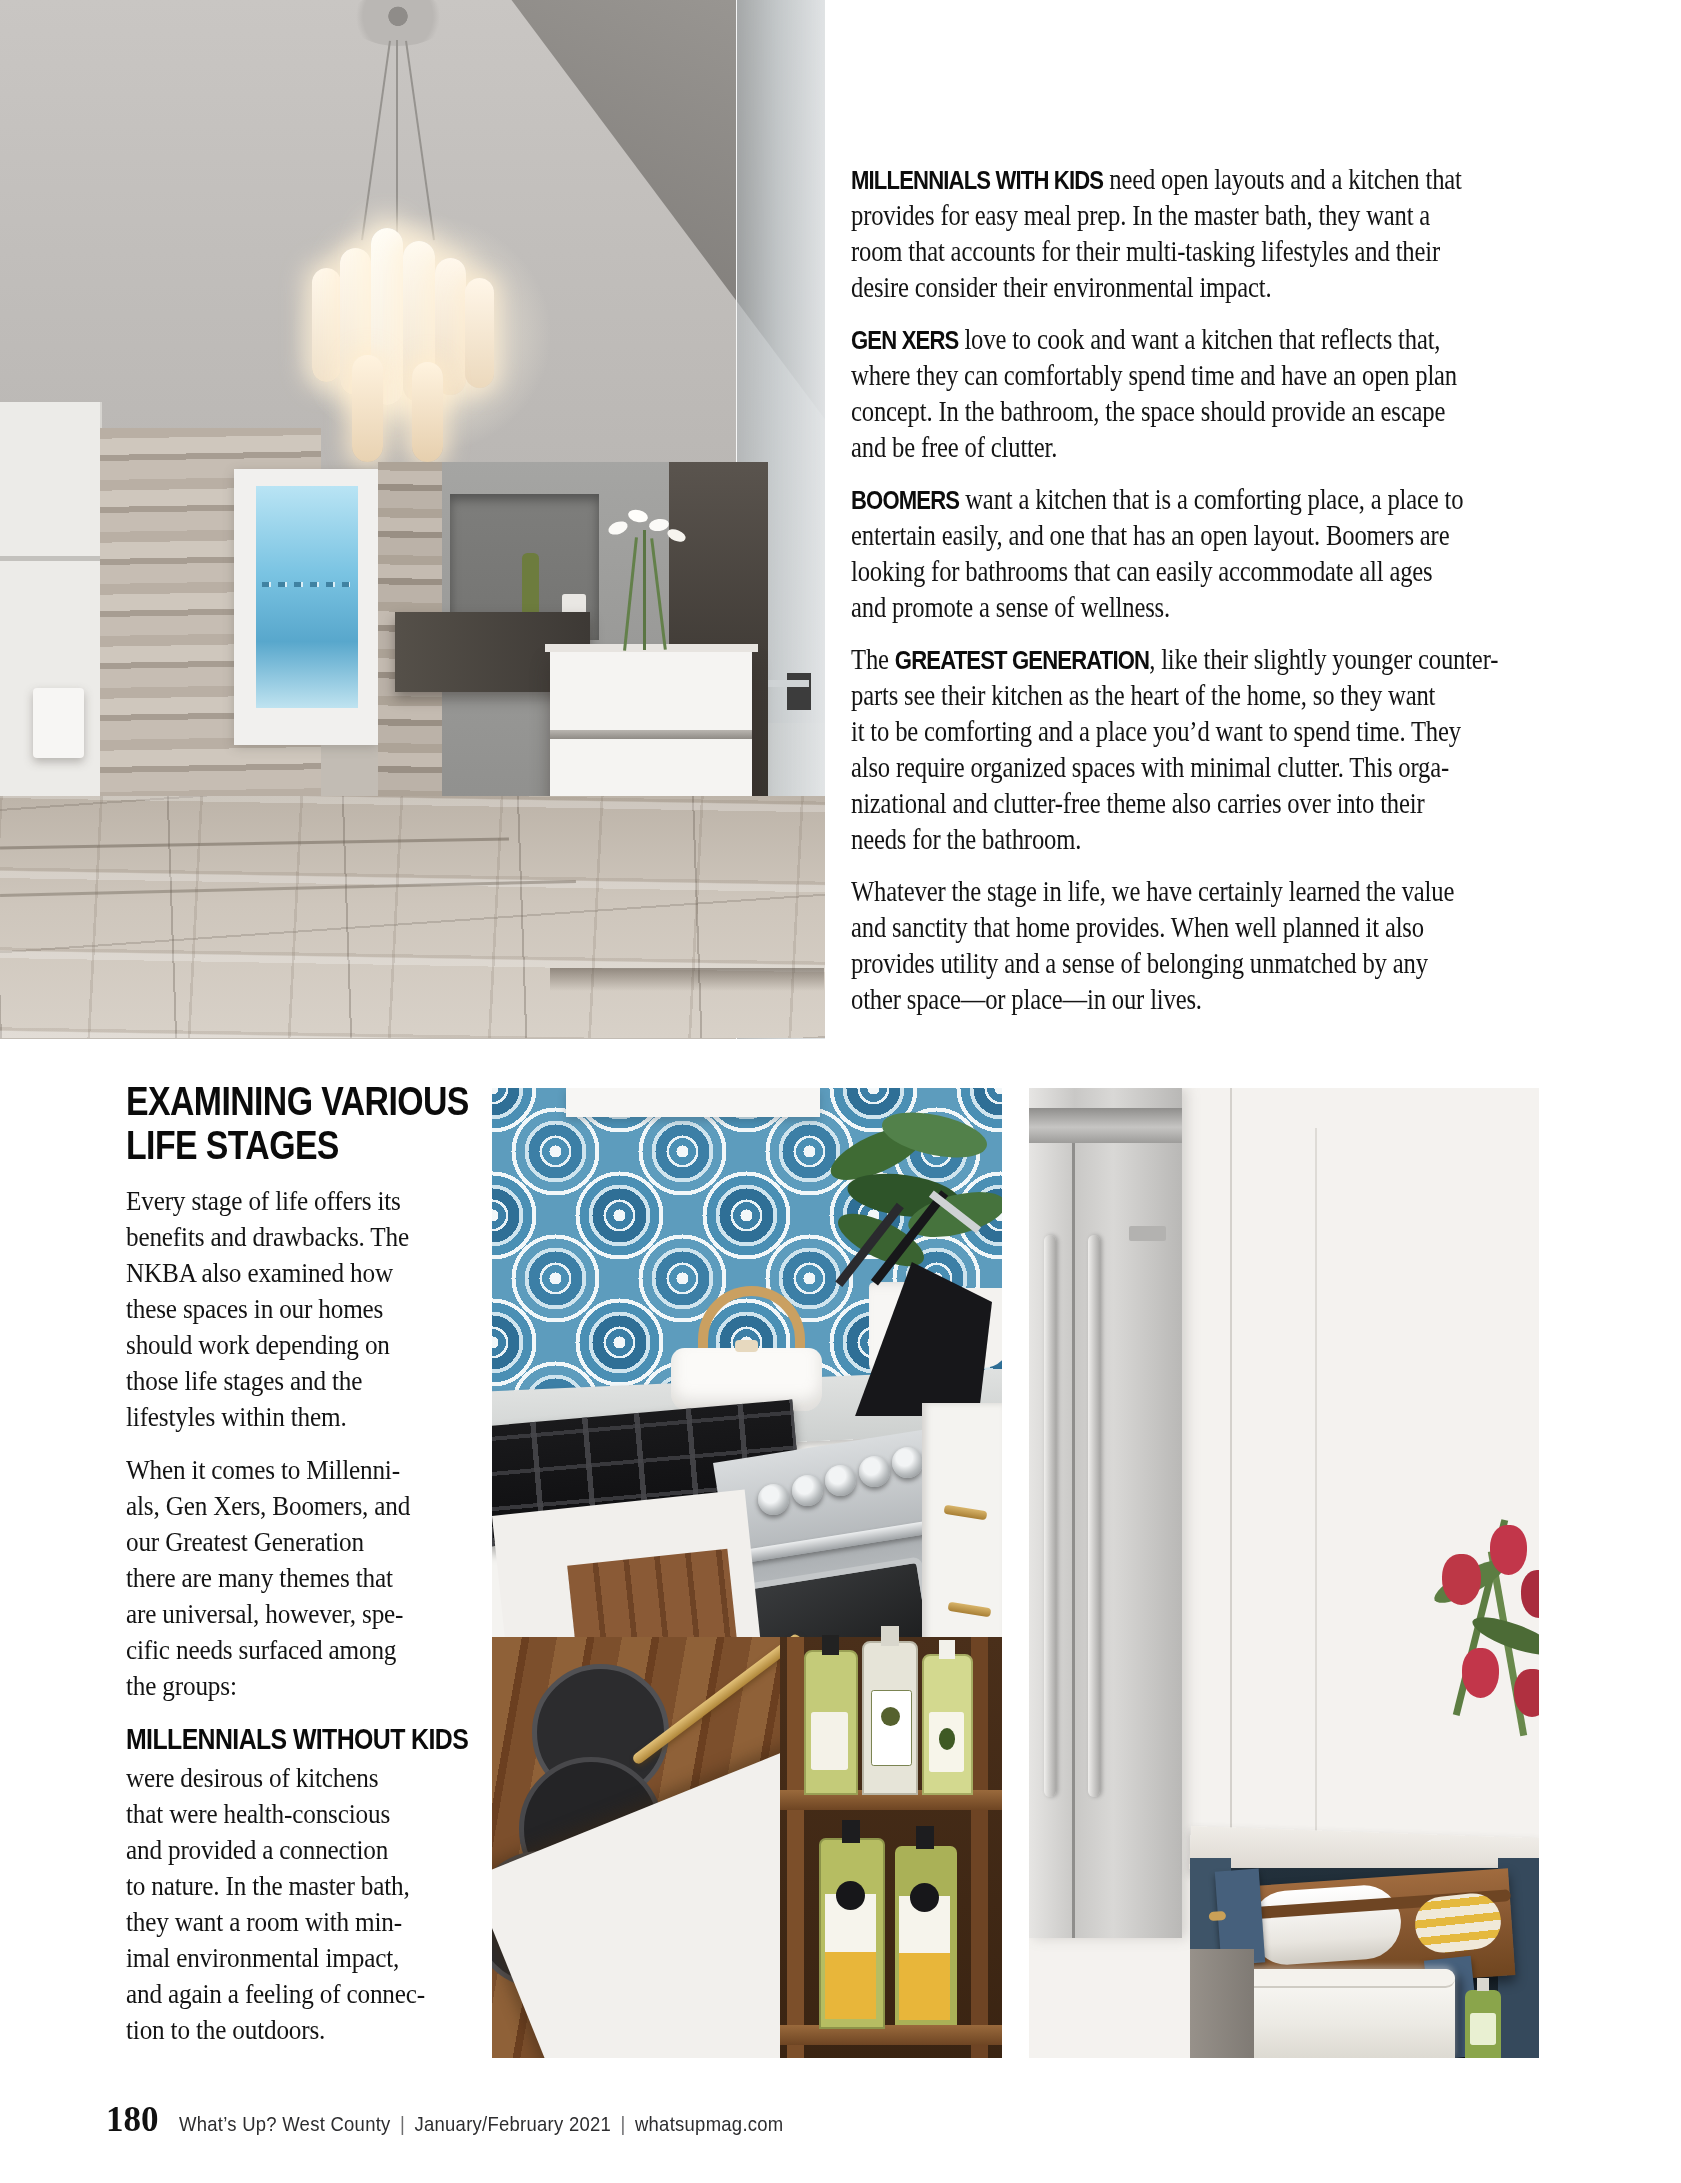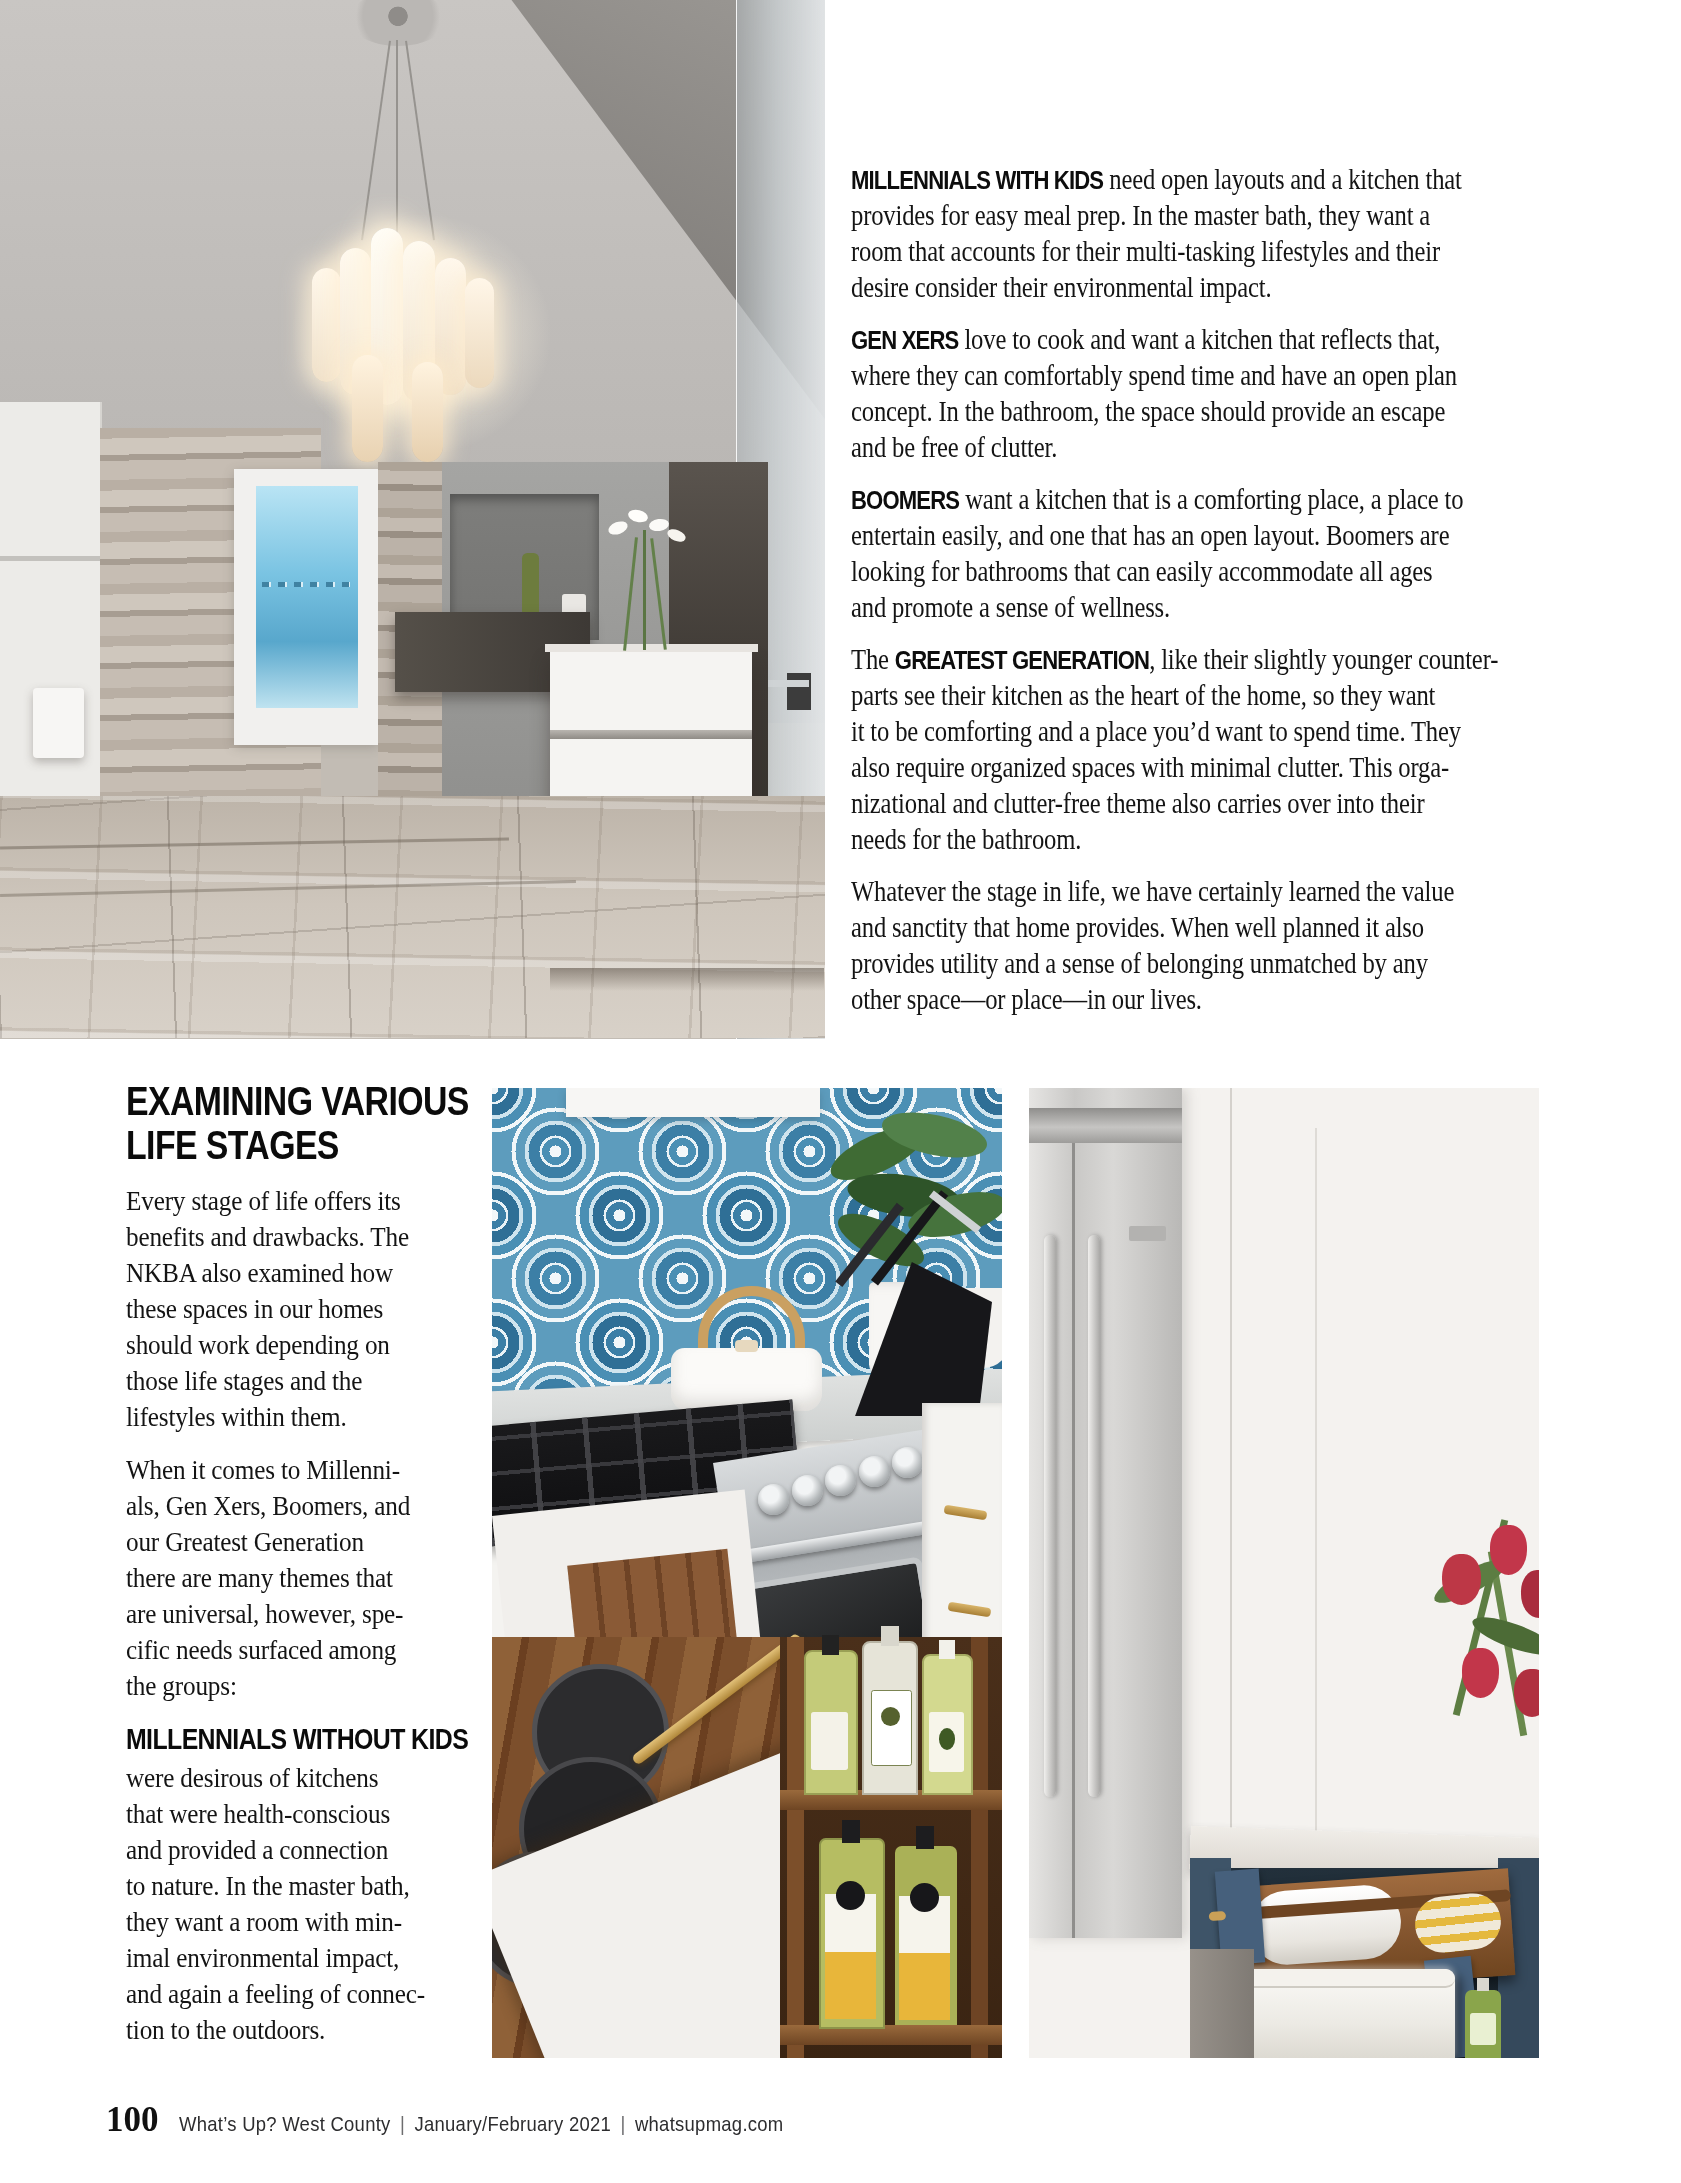--- a/index.html
+++ b/index.html
@@ -349,21 +349,21 @@
 
     <div class="abs" style="left:436px;top:902px;width:36px;height:68px;border-radius:6.7px 6.7px 0 0;background:#8aa54b;">
       <div class="abs" style="left:12px;top:-12px;width:12px;height:13.4px;background:#d9d7cf;"></div>
       <div class="abs" style="left:5.4px;top:23px;width:25.4px;height:32px;background:#e9f0d2;border-radius:2.7px;"></div>
     </div>
 
     <div class="abs" style="left:161px;top:861px;width:64px;height:110px;background:linear-gradient(90deg,#97918a,#7f7a74);"></div>
   </div>
 
   <footer class="footer">
-    <span class="pagenum">100</span>
+    <span class="pagenum">180</span>
     <span class="foot-meta">
       <span>What’s Up? West County</span>
       <span class="foot-sep">|</span>
       <span>January/February 2021</span>
       <span class="foot-sep">|</span>
       <span>whatsupmag.com</span>
     </span>
   </footer>
 
 </div>

